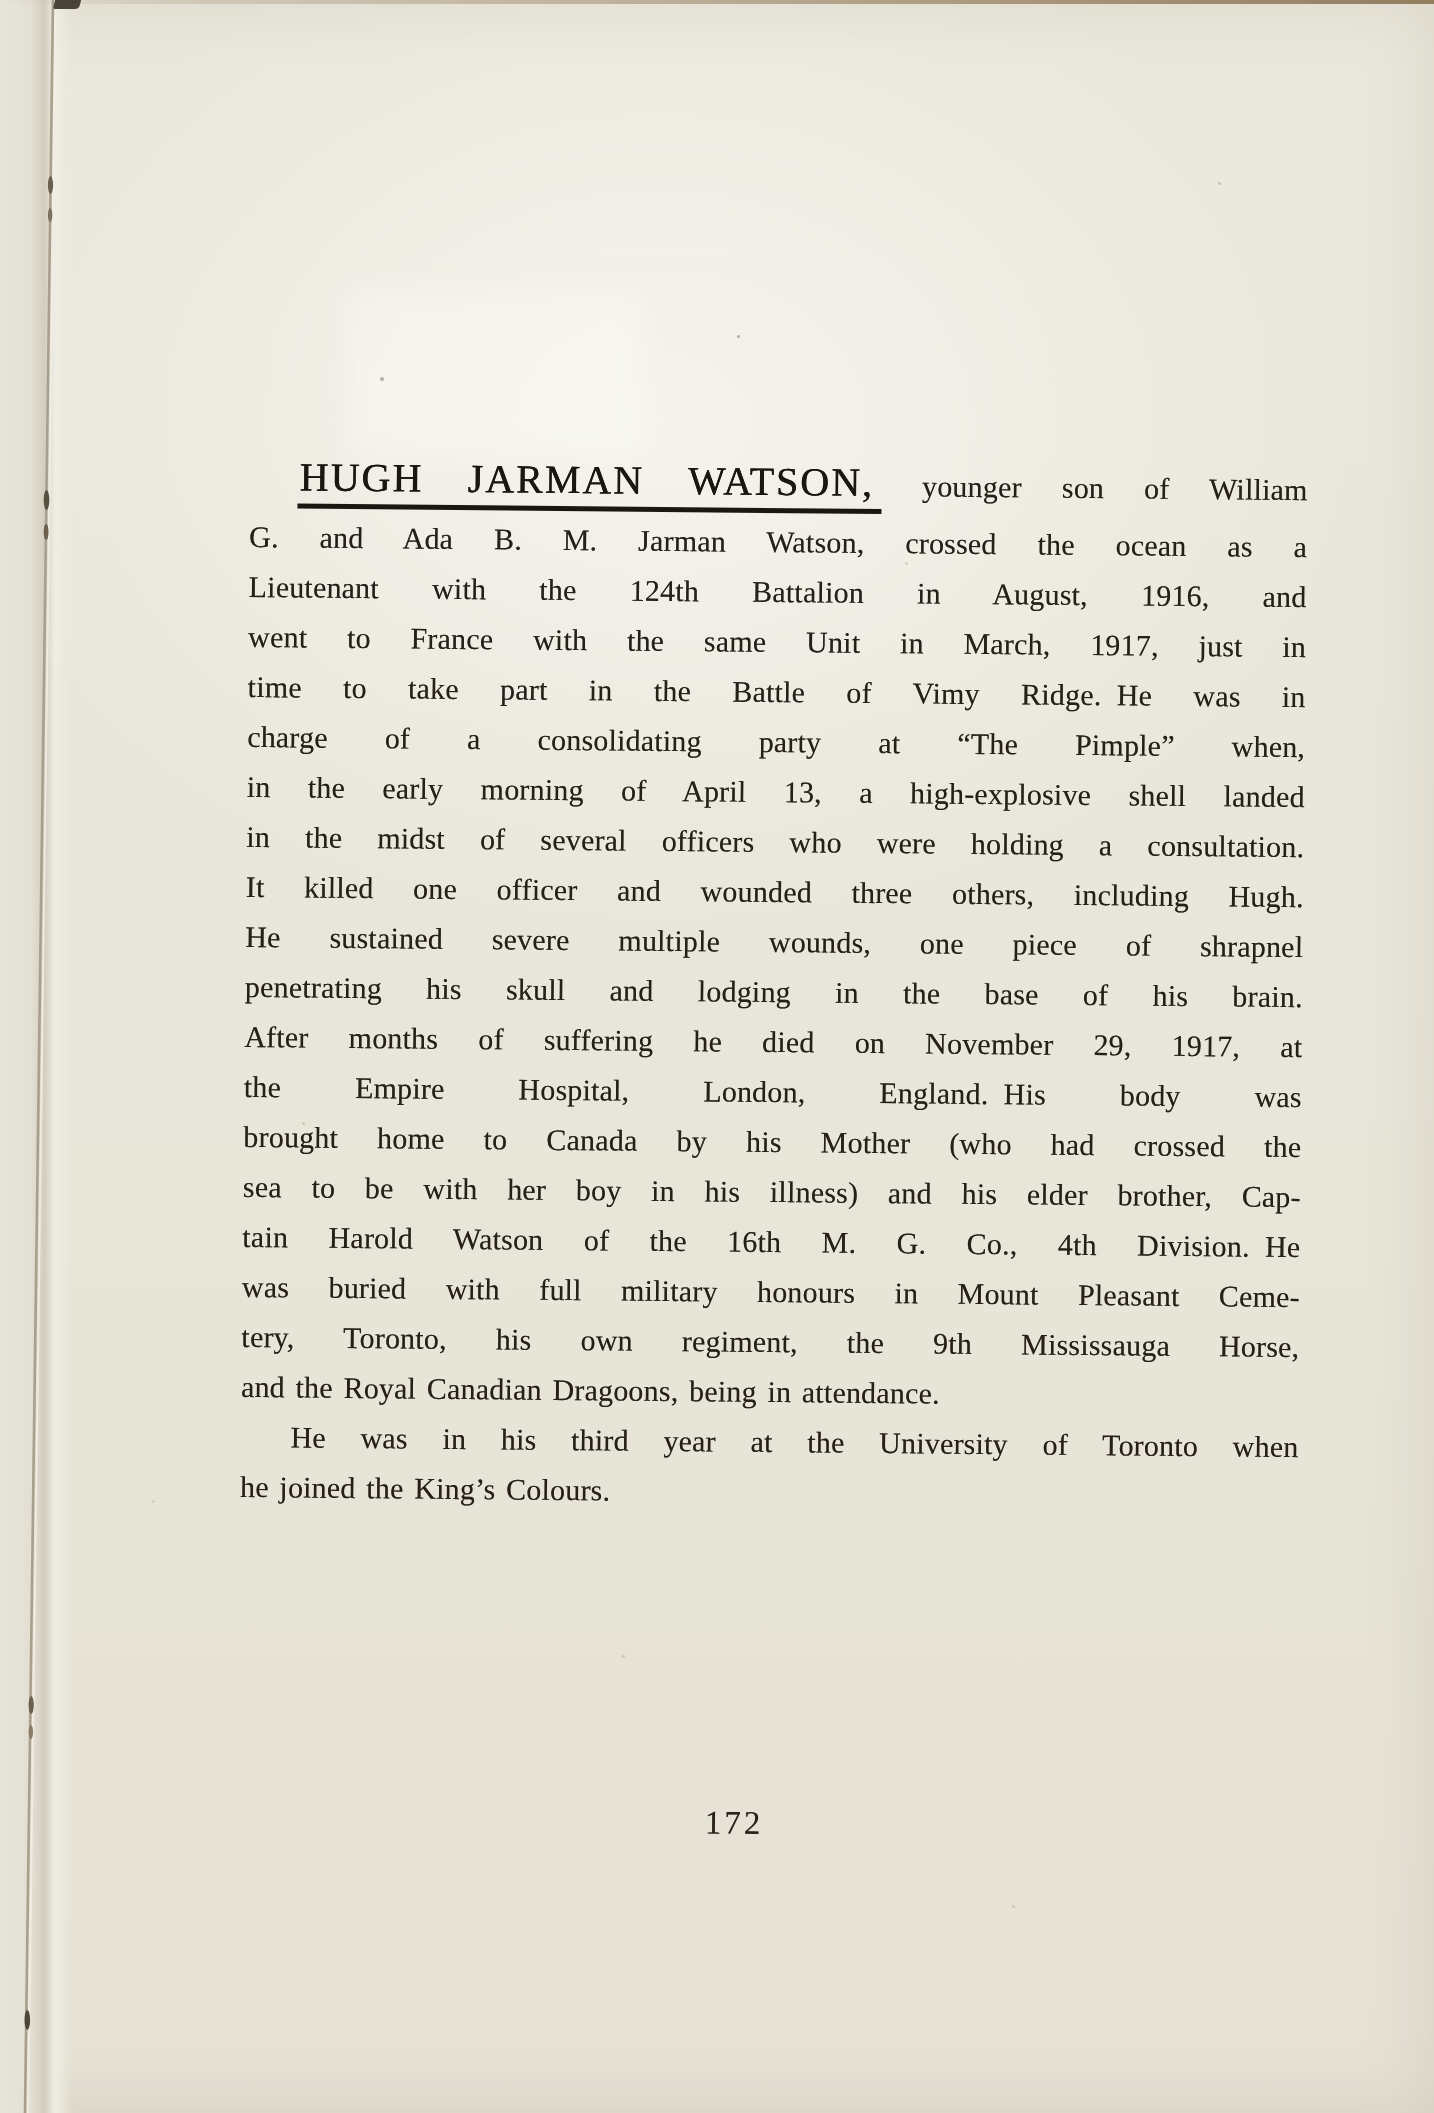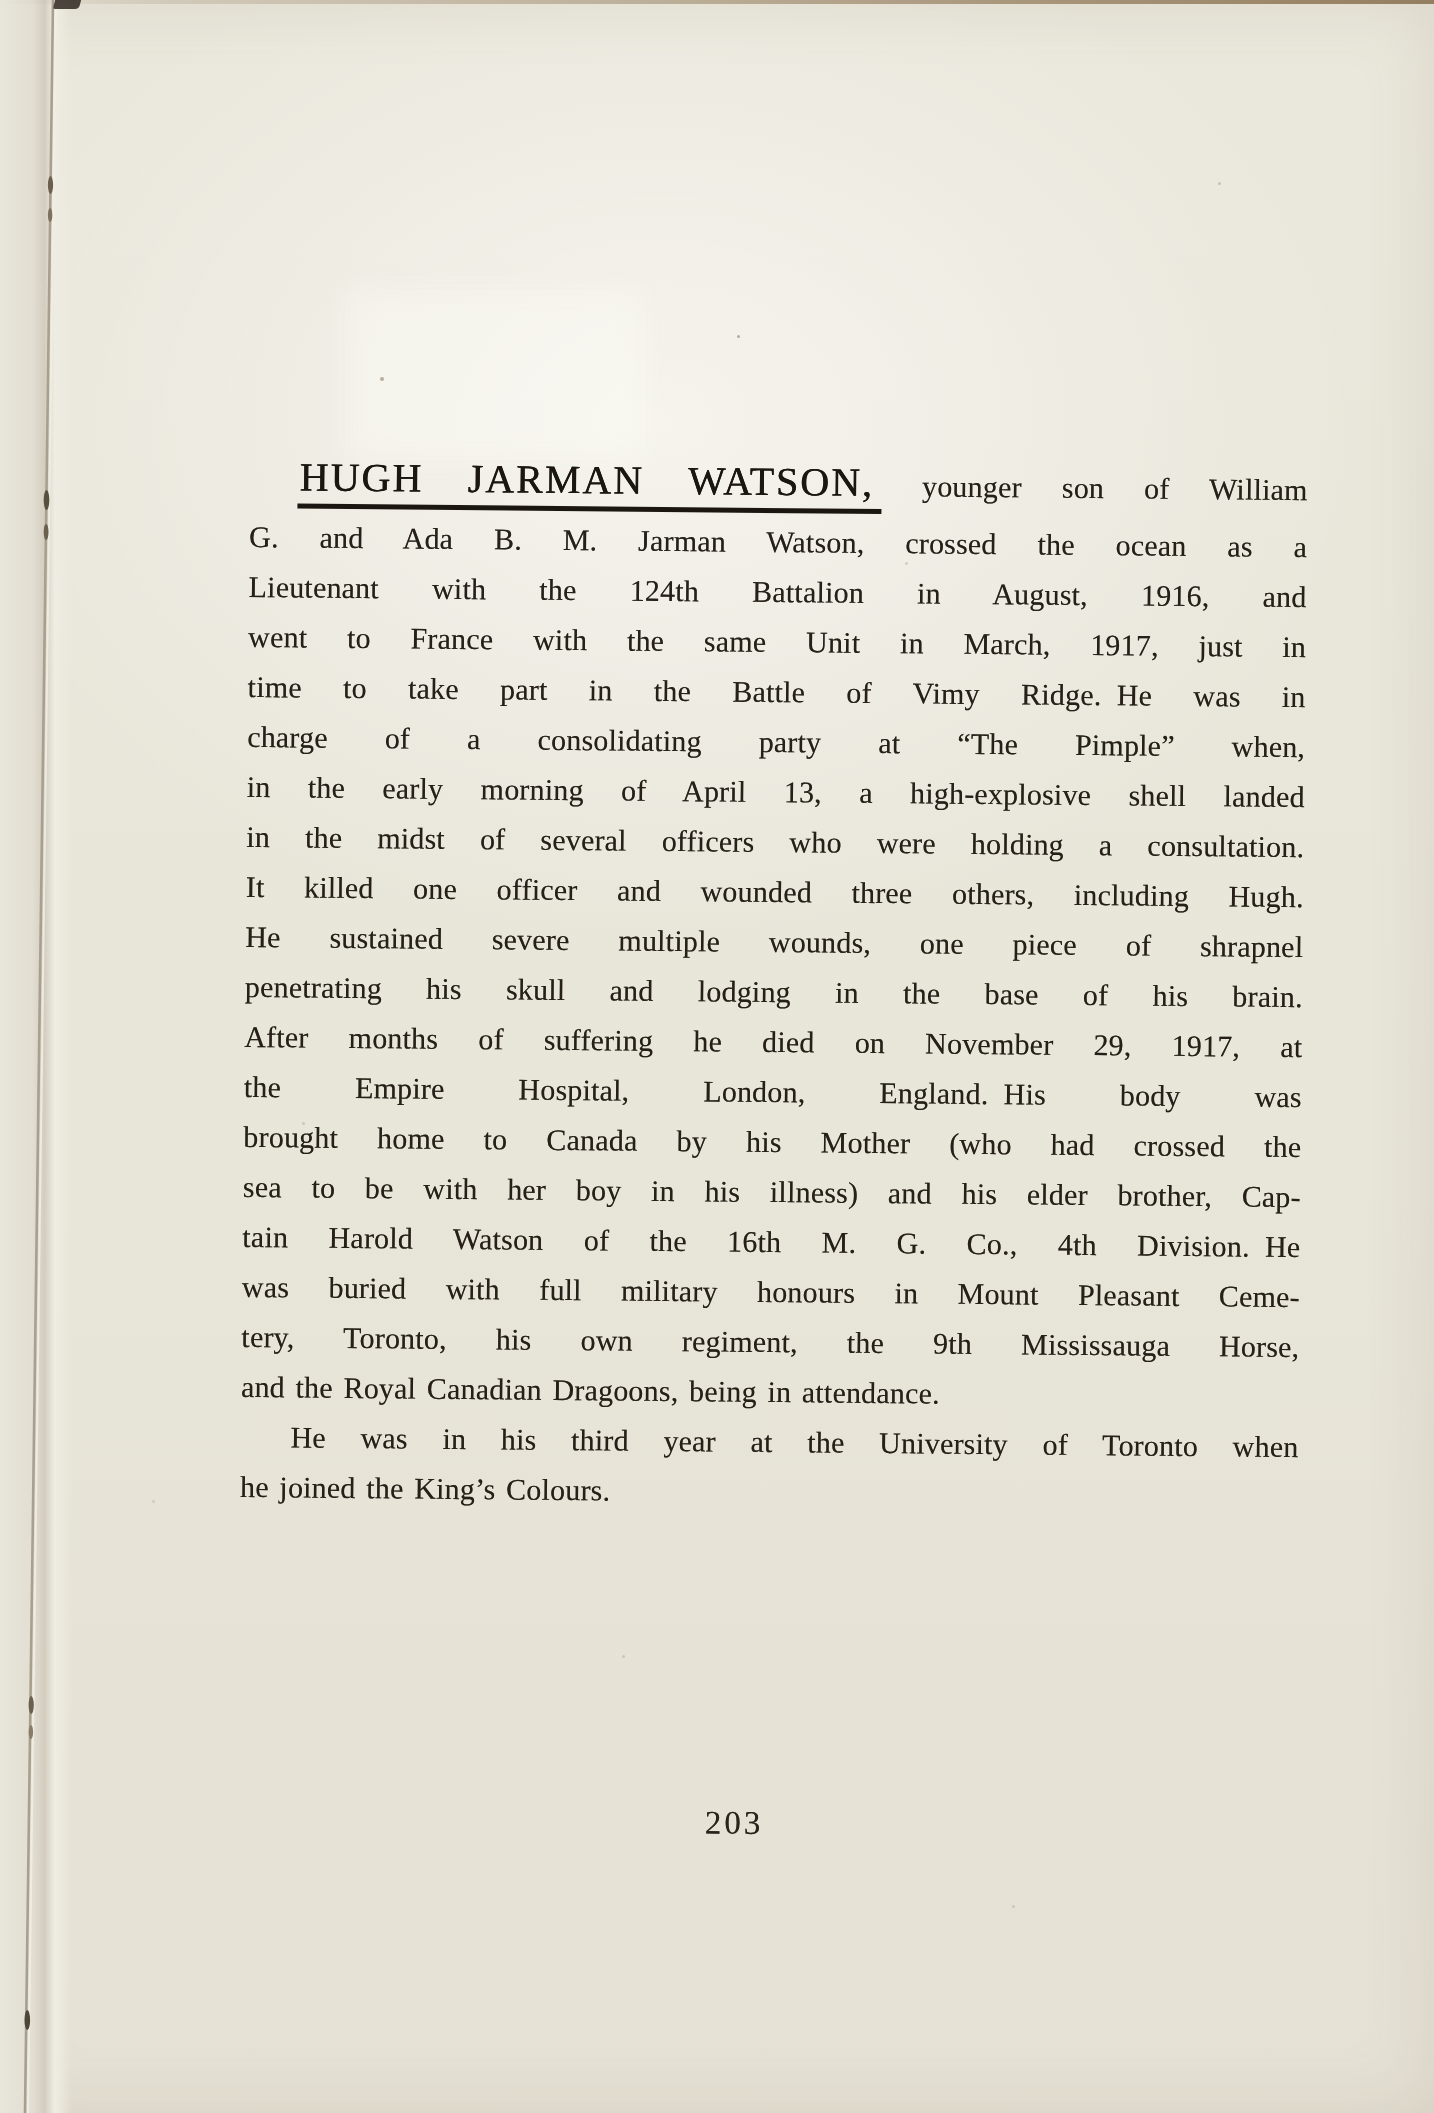--- a/index.html
+++ b/index.html
@@ -116,16 +116,16 @@
     <div class="line">brought home to Canada by his Mother (who had crossed the</div>
     <div class="line">sea to be with her boy in his illness) and his elder brother, Cap-</div>
     <div class="line">tain Harold Watson of the 16th M. G. Co., 4th Division. He</div>
     <div class="line">was buried with full military honours in Mount Pleasant Ceme-</div>
     <div class="line">tery, Toronto, his own regiment, the 9th Mississauga Horse,</div>
     <div class="line lastline">and the Royal Canadian Dragoons, being in attendance.</div>
 
     <div class="line indent">He was in his third year at the University of Toronto when</div>
     <div class="line lastline">he joined the King’s Colours.</div>
 
-    <div class="page-number">203</div>
+    <div class="page-number">172</div>
   </div>
 
 </div>
 
 </body></html>

